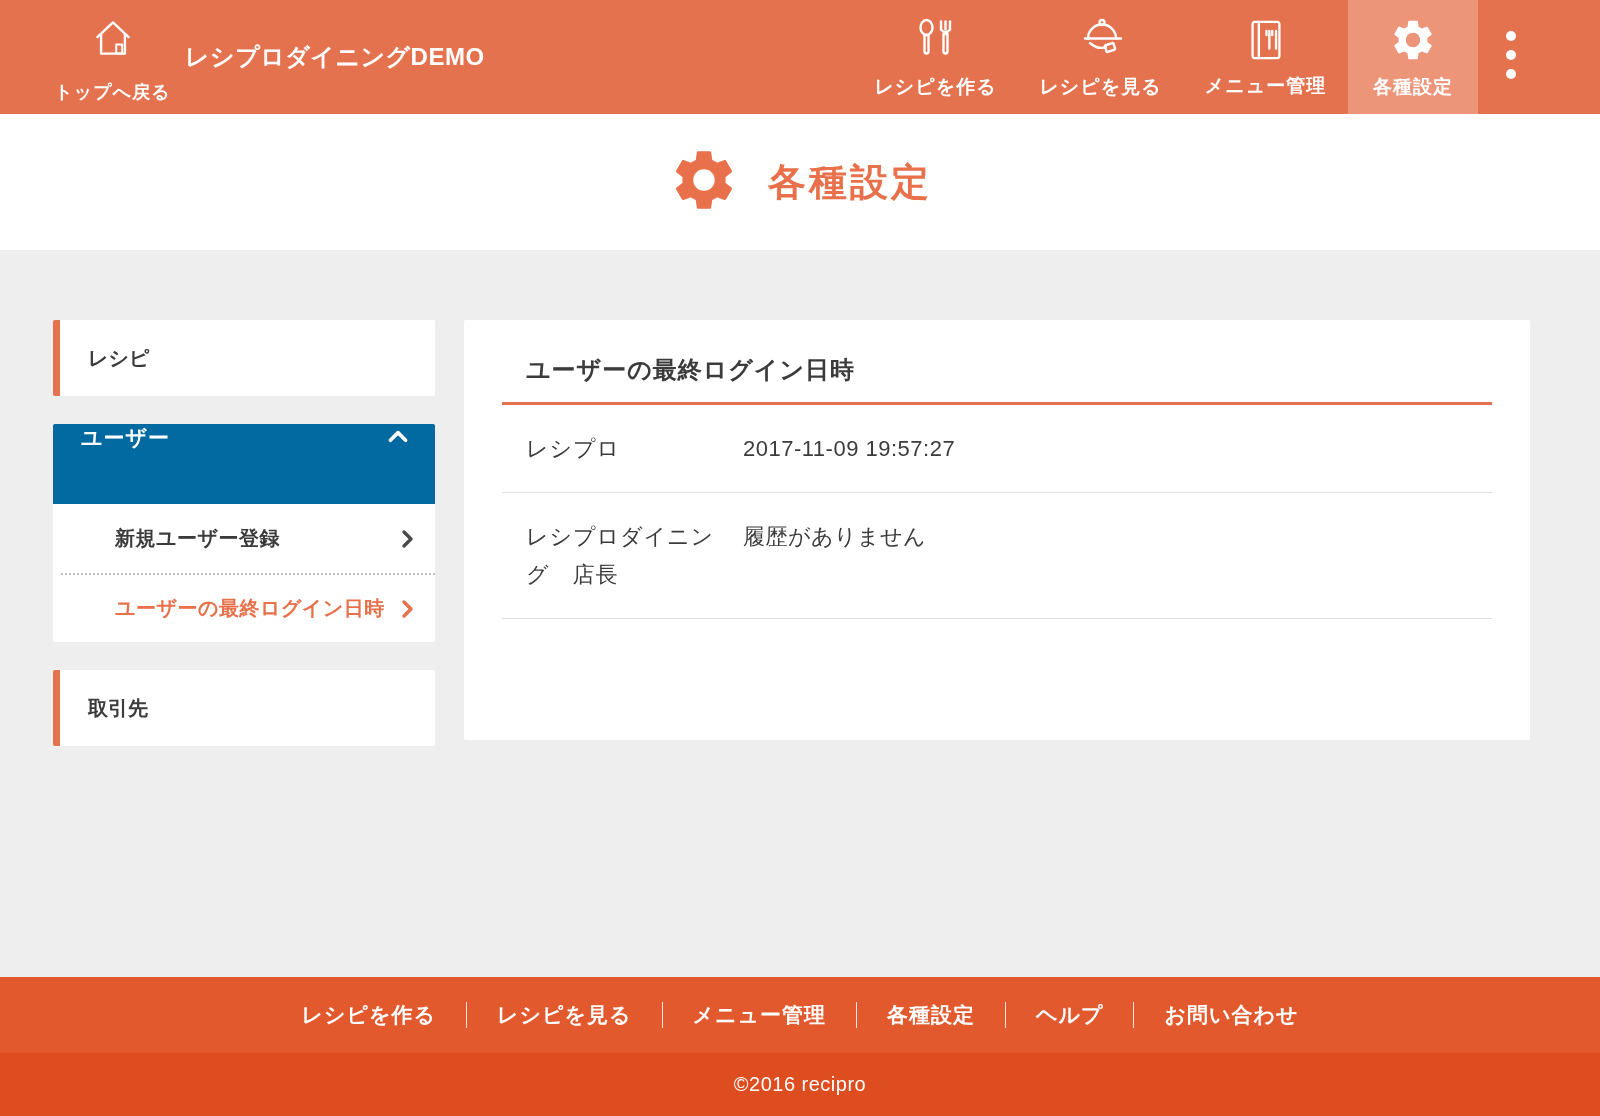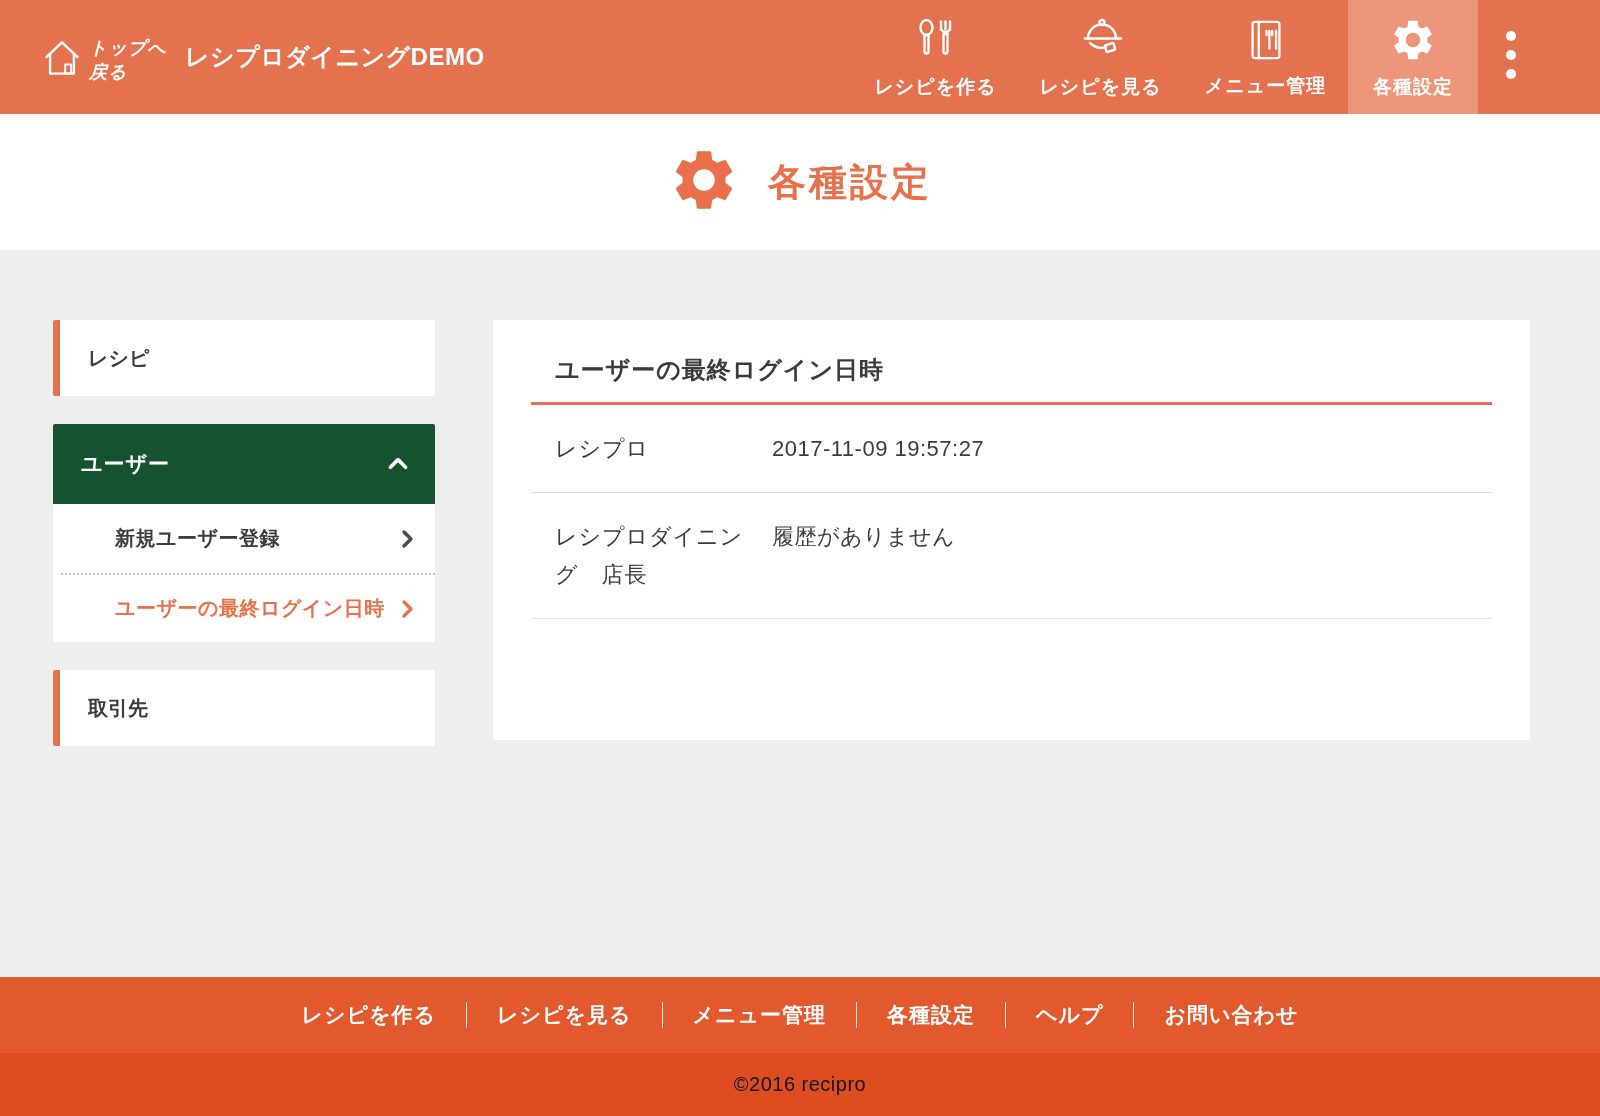--- a/index.html
+++ b/index.html
@@ -4,44 +4,44 @@
 <style>
   * { box-sizing: border-box; }
   html,body { margin:0; padding:0; }
   body {
     width:1600px; height:1116px;
     font-family:"Liberation Sans","DejaVu Sans",sans-serif;
     background:#EEEEEE; color:#3B3B3B;
   }
   
   .header { height:114px; background:#E5724F; display:flex; align-items:stretch; color:#fff; }
-  .home-block { width:145px; margin-left:40px; display:flex; flex-direction:row;
-    align-items:center; justify-content:center; gap:5px; padding-top:6px; cursor:pointer;font-style:italic; }
+  .home-block { width:145px; margin-left:40px; display:flex; flex-direction:column;
+    align-items:center; justify-content:center; gap:16px; padding-top:6px; cursor:pointer; }
   .home-label { font-size:18px; font-weight:bold; letter-spacing:1px; }
   .brand { align-self:center; font-size:24px; font-weight:bold; letter-spacing:0.5px; }
   .nav { margin-left:auto; display:flex; align-items:stretch; }
   .nav-item { width:165px; display:flex; flex-direction:column; align-items:center;
     justify-content:center; gap:6px; padding-top:2px; cursor:pointer; }
   .nav-item.active { width:130px; background:#EC9579; }
   .nav-label { font-size:19px; font-weight:bold; letter-spacing:1px; white-space:nowrap; }
   .dots-menu { width:66px; margin-right:56px; display:flex; align-items:center; justify-content:center; cursor:pointer; }
 
   
   .title-section { height:136px; background:#fff; display:flex; align-items:center; justify-content:center; gap:28px; }
   .page-title { font-size:38px; font-weight:bold; color:#E8714B; letter-spacing:3px; }
 
   
   .content { height:727px; background:#EEEEEE; display:flex; align-items:flex-start;
-    gap:58px; padding:70px 70px 0 53px; }
+    gap:29px; padding:70px 70px 0 53px; }
   .sidebar { width:382px; flex:none; }
   .side-card { background:#fff; border-left:7px solid #E5724F; border-radius:2px; height:76px;
     display:flex; align-items:center; padding-left:28px; font-size:20px; font-weight:bold;
     cursor:pointer; margin-bottom:28px; }
   .side-group { margin-bottom:28px; border-radius:2px; overflow:hidden; }
-  .group-header { background:#14532d; color:#fff; height:80px; display:flex; align-items:center;
+  .group-header { background:#0369a1; color:#fff; height:80px; display:flex; align-items:flex-start;
     padding:0 24px 0 28px; font-size:21px; font-weight:bold; letter-spacing:1px; cursor:pointer; }
   .group-header .chev { margin-left:auto; display:flex; }
   .sub-list { background:#fff; }
   .sub-item { height:69px; display:flex; align-items:center; padding:0 16px 0 54px;
     font-size:20px; font-weight:bold; letter-spacing:0.5px; cursor:pointer;margin-left:8px; }
   .sub-item + .sub-item { border-top:2px dotted #bdbdbd; }
   .sub-item .chev { margin-left:auto; display:flex; }
   .sub-item.active { color:#E8714B; }
 
   .main-panel { flex:1; background:#fff; border-radius:2px; min-height:420px; padding:34px 38px 40px; }
@@ -52,21 +52,21 @@
   .row-label { flex:0 0 200px; margin-right:17px; letter-spacing:1px; }
   .row-value { letter-spacing:0.5px; }
 
   
   .footer-links { height:76px; background:#E2592E; display:flex; align-items:center;
     justify-content:center; color:#fff; }
   .footer-link { font-size:21px; font-weight:bold; letter-spacing:1px; padding:0 30px;
     cursor:pointer; white-space:nowrap; }
   .flink-sep { width:1px; height:26px; background:rgba(255,255,255,0.85); }
   .footer-bottom { height:63px; background:#DE4D20; display:flex; align-items:center;
-    justify-content:center; color:#0f172a; font-size:20px; letter-spacing:0.5px; }
+    justify-content:center; color:#ffffff; font-size:20px; letter-spacing:0.5px; }
 </style>
 </head>
 <body>
 
 <div class="header">
   <div class="home-block">
     <span>
       <svg viewBox="0 0 48 48" width="44" height="44" fill="none" stroke="#fff" stroke-width="2.6" stroke-linecap="round" stroke-linejoin="round">
         <path d="M7 23 L24 7 L41 23"></path>
         <path d="M11 20 V41 H37 V20"></path>

